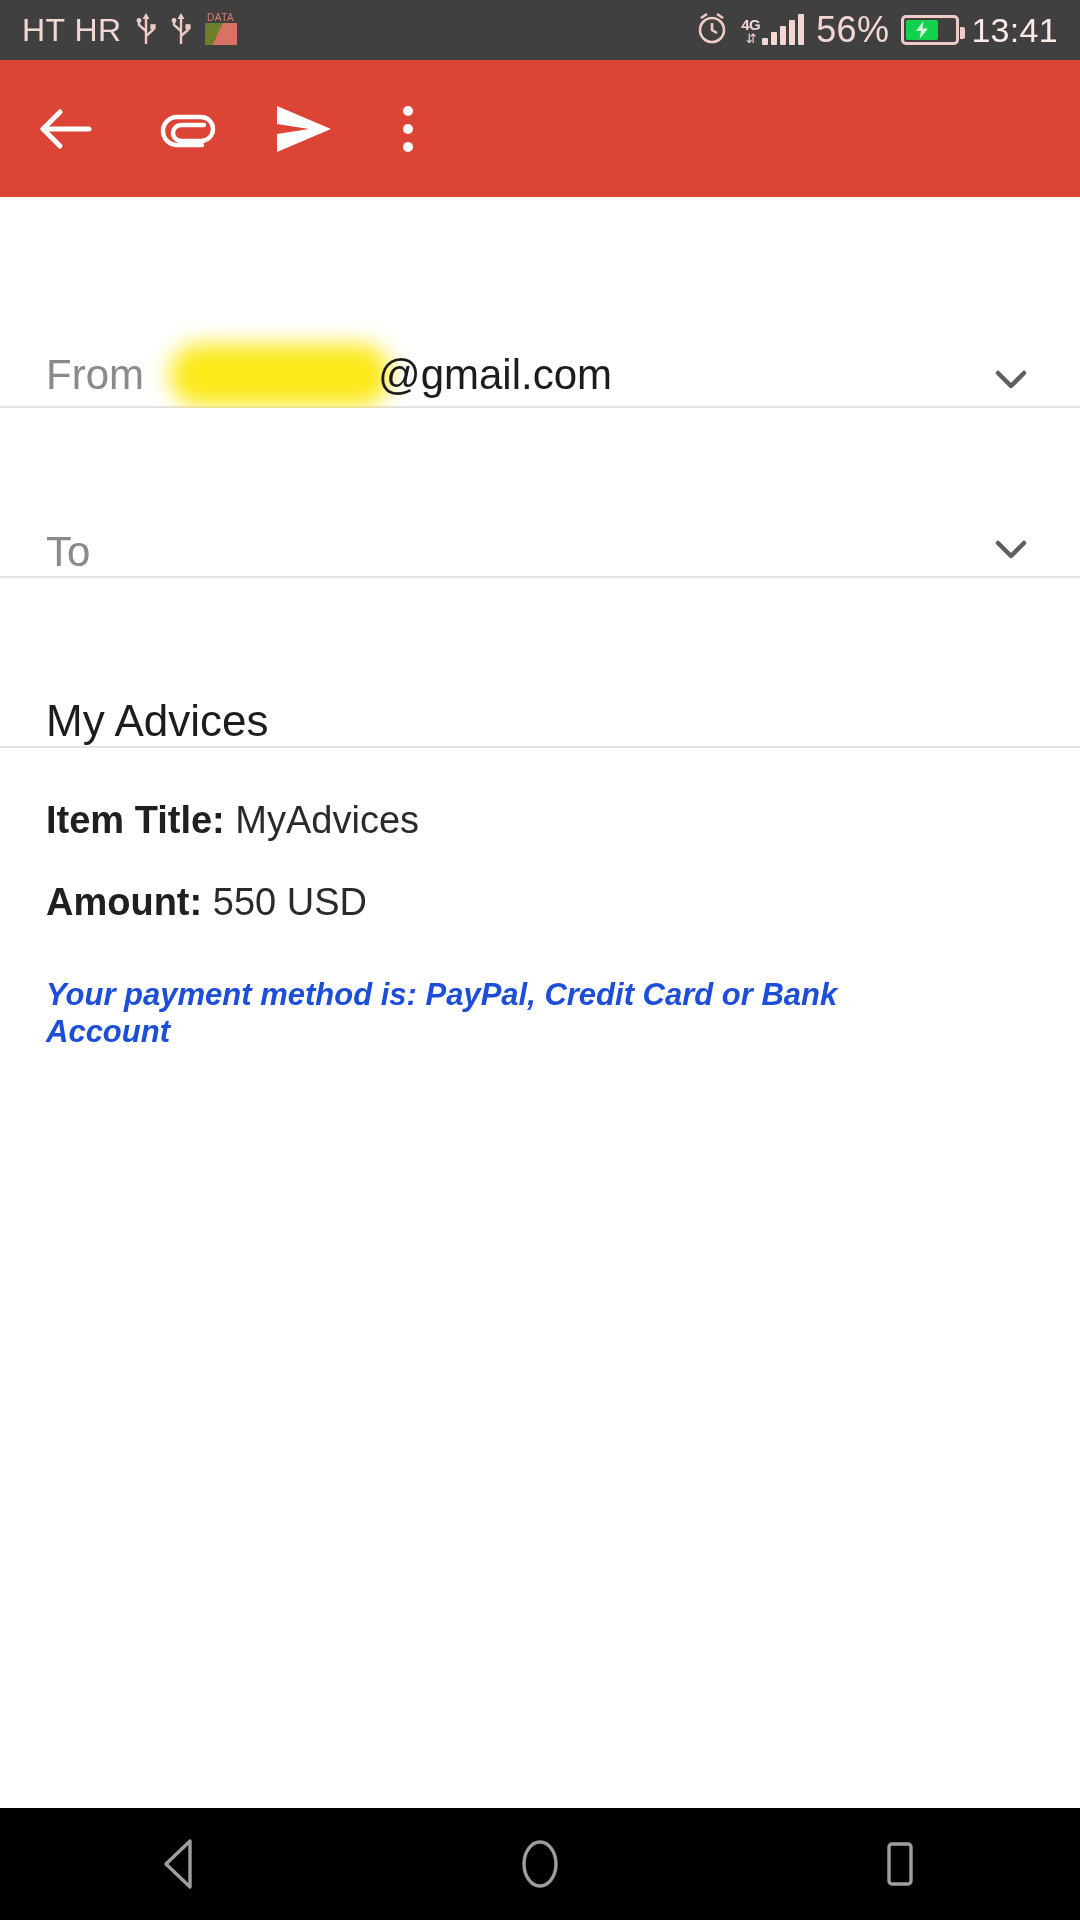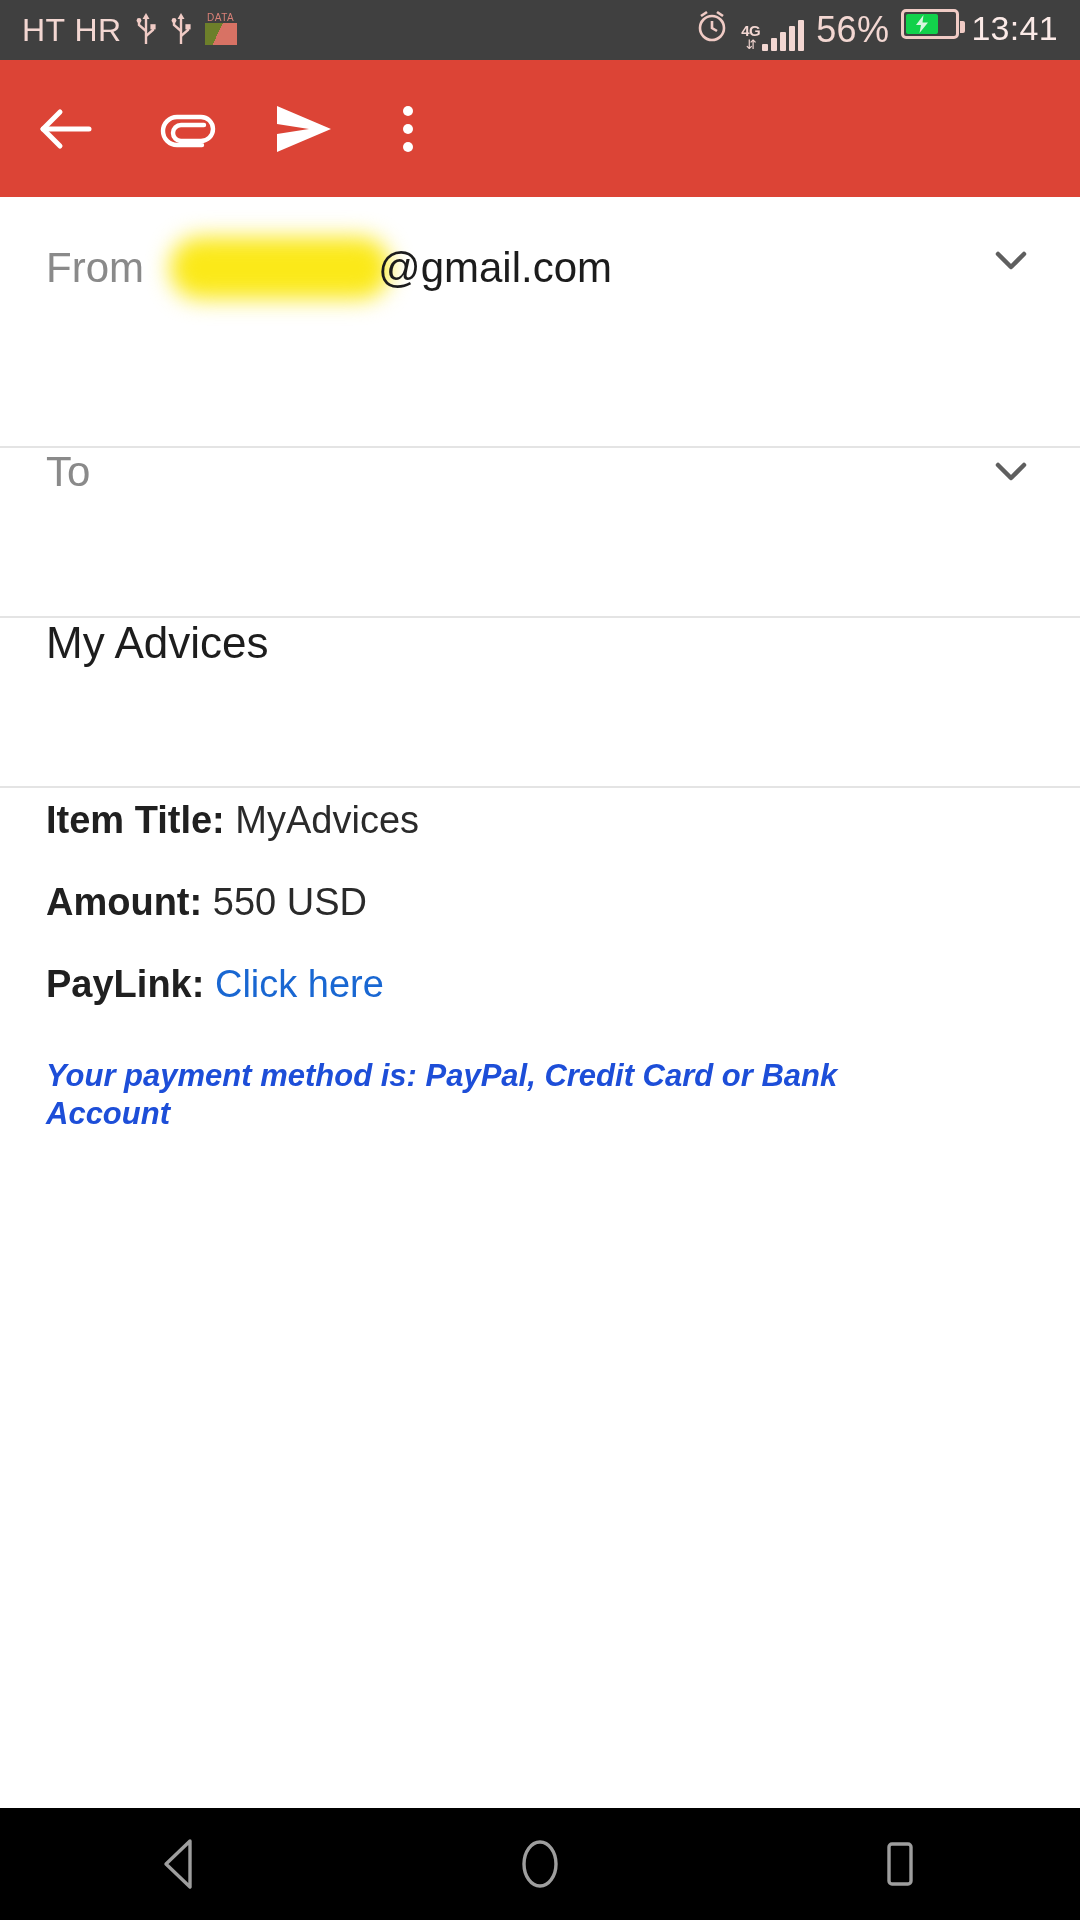--- a/index.html
+++ b/index.html
@@ -12,21 +12,21 @@
   #screen { position:relative; width:1080px; height:1920px; background:#fff; }
 
   
   .statusbar {
     position:absolute; top:0; left:0; width:1080px; height:60px;
     background:#404040;
     display:flex; align-items:center; justify-content:space-between;
     padding:0 22px;
   }
   .sb-left { display:flex; align-items:center; gap:13px; }
-  .sb-right { display:flex; gap:12px; }
+  .sb-right { display:flex; align-items:center; gap:12px; }
   .sb-text { color:#f3d7d2; font-size:36px; letter-spacing:0.4px; }
   .sb-carrier { color:#f3d7d2; font-size:32px; letter-spacing:0.5px; }
   .usb-icon { width:22px; height:34px; }
   .data-icon { position:relative; width:32px; height:30px; }
   .data-icon .lbl {
     position:absolute; top:-3px; left:0; width:100%;
     font-size:10px; color:#d98077; letter-spacing:0.5px; text-align:center;
   }
   .data-icon .sq {
     position:absolute; bottom:0; left:0; width:32px; height:22px;
@@ -71,25 +71,24 @@
   }
   .appbar-actions { display:flex; align-items:center; }
   .act { width:116px; display:flex; align-items:center; justify-content:center; }
   .act-more { width:92px; display:flex; flex-direction:column;
               align-items:center; justify-content:center; gap:8px; }
   .act-more span { display:block; width:10px; height:10px; border-radius:50%; background:#fff; }
 
   
   .field-row {
     position:absolute; left:0; width:1080px;
-    display:flex; align-items:flex-start;
+    display:flex; align-items:flex-end;
     padding:0 46px;
     border-bottom:2px solid #e4e4e4;
     background:#fff;
-    margin-top:40px;
   }
   #row-from { top:197px; height:211px; }
   #row-to   { top:408px; height:170px; }
   #row-subj { top:578px; height:170px; border-bottom:2px solid #e4e4e4; }
 
   .fld-label { font-size:42px; color:#8a8a8a; }
   .fld-from-wrap { display:flex; align-items:center; flex:1; position:relative; }
   .fld-from-label { font-size:42px; color:#8a8a8a; margin-right:26px; }
   .redaction {
     position:relative;
@@ -246,24 +245,20 @@
 
   <div class="body-area">
     <div class="kv">
       <b>Item Title:</b>
       <span class="val">MyAdvices</span>
     </div>
     <div class="kv">
       <b>Amount:</b>
       <span class="val">550 USD</span>
     </div>
-    <div class="kv">
-      <b>PayLink:</b>
-      <span class="link">Click here</span>
-    </div>
     <div class="note">Your payment method is: PayPal, Credit Card or Bank Account</div>
   </div>
 
   <div class="navbar">
     <div class="nav-btn">
       <svg width="52" height="56" viewBox="0 0 52 56" fill="none" stroke="#9e9e9e" stroke-width="3.4" stroke-linejoin="round">
         <path d="M36 5 L12 28 L36 51 Z"></path>
       </svg>
     </div>
     <div class="nav-btn">

